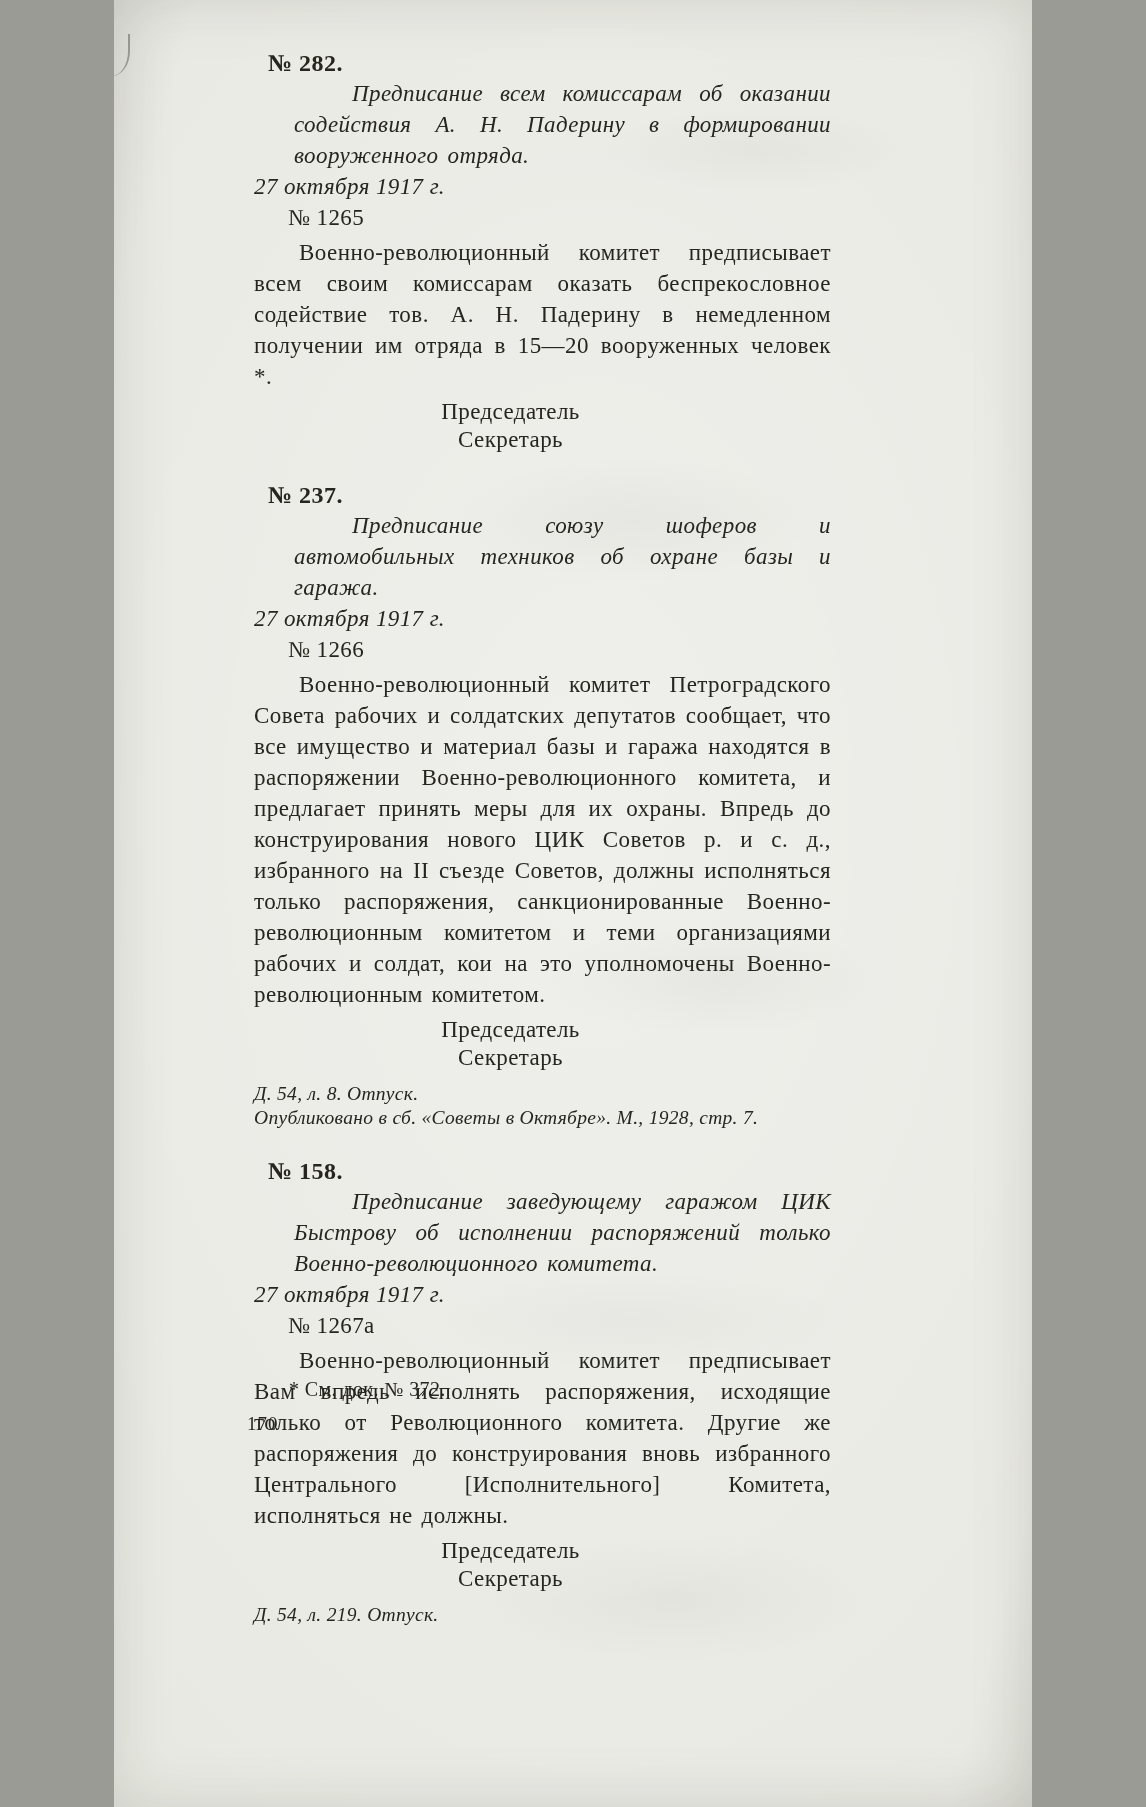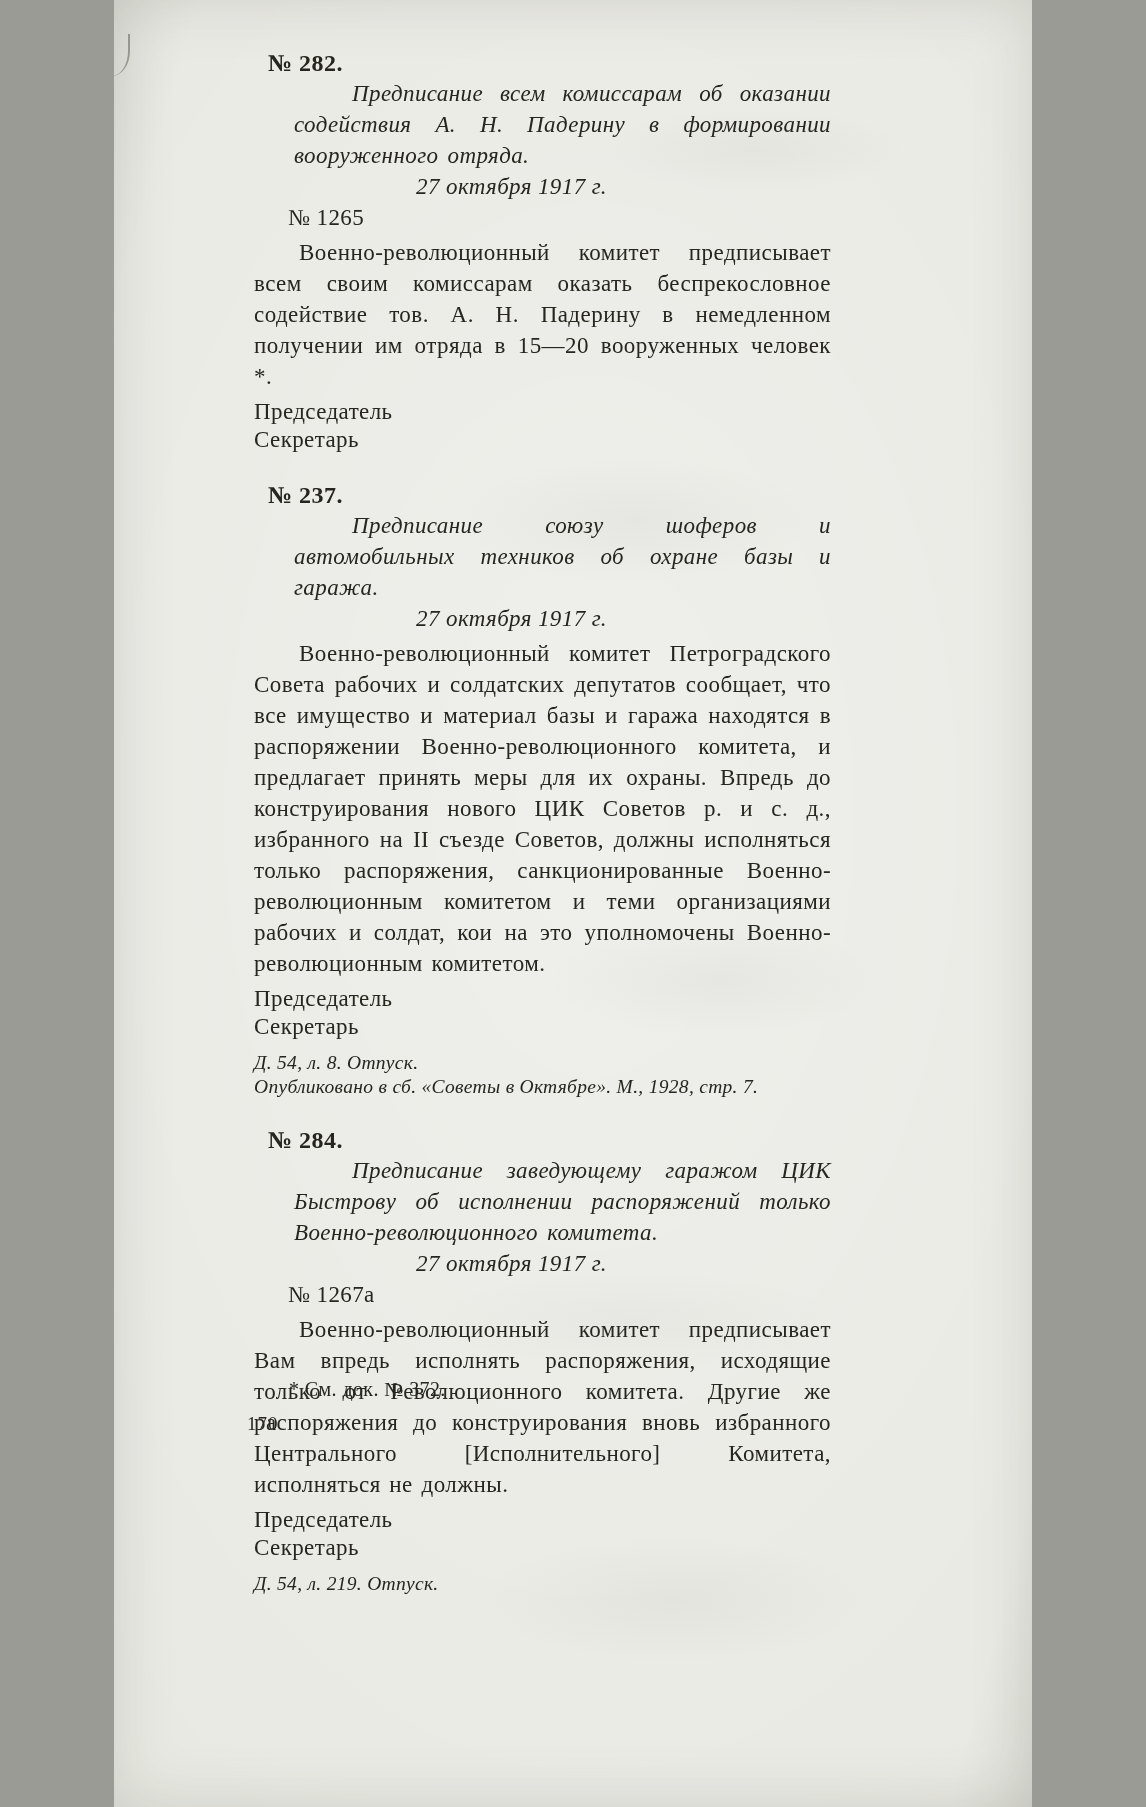--- a/index.html
+++ b/index.html
@@ -61,38 +61,38 @@
   .doc-title {
     font-style: italic;
     text-align: justify;
     padding-left: 40px;
     text-indent: 58px;
     letter-spacing: 0.4px;
     word-spacing: 3px;
   }
   .doc-date {
     font-style: italic;
-    text-align: center;
+    text-align: left;
     padding-right: 62px;
     letter-spacing: 0.4px;
   }
   .doc-protocol {
     margin-left: 34px;
     letter-spacing: 0.4px;
   }
   .doc-body p {
     margin: 4px 0 0 0;
     text-align: justify;
     text-indent: 45px;
     letter-spacing: 0.45px;
     word-spacing: 2.5px;
   }
   .signatures {
     margin-top: 6px;
-    text-align: left;
+    text-align: center;
     padding-right: 64px;
     line-height: 28px;
     letter-spacing: 0.4px;
   }
   .sources {
     margin-top: 10px;
     font-style: italic;
     font-size: 19.5px;
     line-height: 24px;
     letter-spacing: 0.3px;
@@ -131,35 +131,36 @@
       <div class="signatures">
         <div>Председатель</div>
         <div>Секретарь</div>
       </div>
     </section>
 
     <section class="doc">
       <div class="doc-number">№ 237.</div>
       <div class="doc-title">Предписание союзу шоферов и автомобильных техников об охране базы и гаража.</div>
       <div class="doc-date">27 октября 1917 г.</div>
+      <div class="doc-protocol">№ 1266</div>
       <div class="doc-body">
         <p>Военно-революционный комитет Петроградского Совета рабочих и солдатских депутатов сообщает, что все имущество и материал базы и гаража находятся в распоряжении Военно-революционного комитета, и предлагает принять меры для их охраны. Впредь до конструирования нового ЦИК Советов р. и с. д., избранного на II съезде Советов, должны исполняться только распоряжения, санкционированные Военно-революционным комитетом и теми организациями рабочих и солдат, кои на это уполномочены Военно-революционным комитетом.</p>
       </div>
       <div class="signatures">
         <div>Председатель</div>
         <div>Секретарь</div>
       </div>
       <div class="sources">
         <div>Д. 54, л. 8. Отпуск.</div>
         <div>Опубликовано в сб. «Советы в Октябре». М., 1928, стр. 7.</div>
       </div>
     </section>
 
     <section class="doc">
-      <div class="doc-number">№ 284.</div>
+      <div class="doc-number">№ 158.</div>
       <div class="doc-title">Предписание заведующему гаражом ЦИК Быстрову об исполнении распоряжений только Военно-революционного комитета.</div>
       <div class="doc-date">27 октября 1917 г.</div>
       <div class="doc-protocol">№ 1267а</div>
       <div class="doc-body">
         <p>Военно-революционный комитет предписывает Вам впредь исполнять распоряжения, исходящие только от Революционного комитета. Другие же распоряжения до конструирования вновь избранного Центрального [Исполнительного] Комитета, исполняться не должны.</p>
       </div>
       <div class="signatures">
         <div>Председатель</div>
         <div>Секретарь</div>
       </div>

